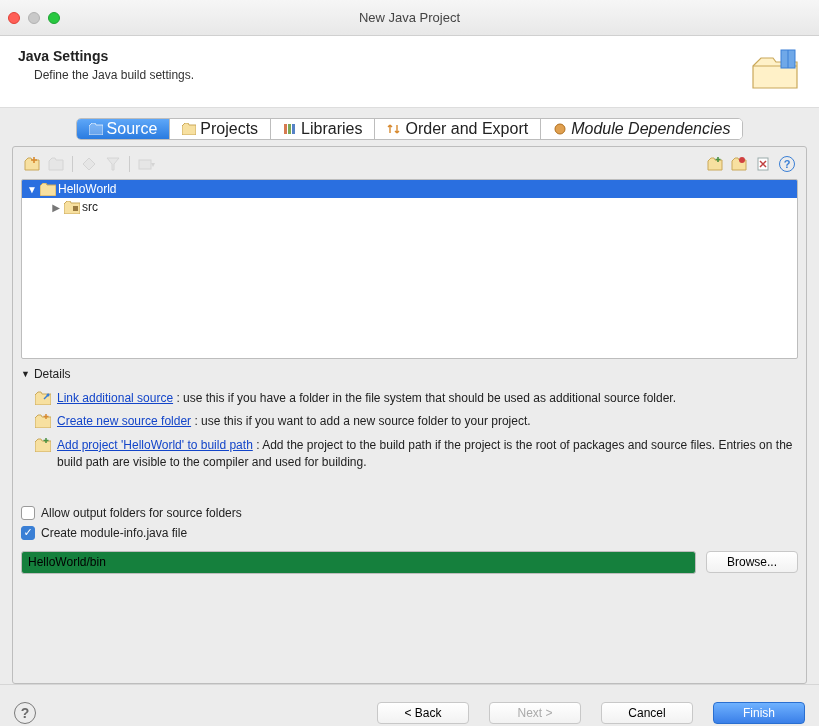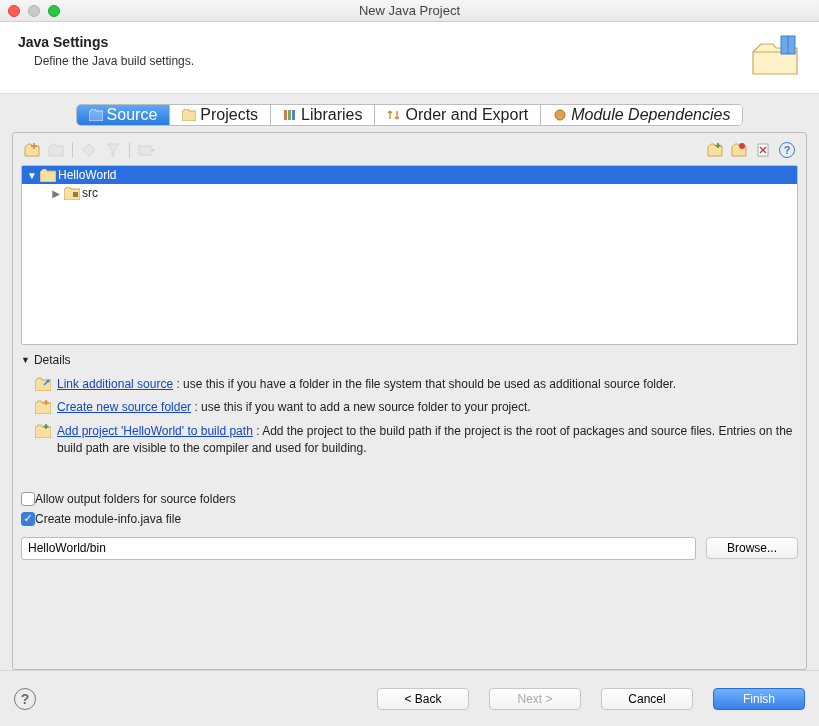--- a/index.html
+++ b/index.html
@@ -1,17 +1,17 @@
 <!DOCTYPE html>
 <html><head>
 <meta charset="utf-8">
 <style>
 * { box-sizing: border-box; margin: 0; padding: 0; font-family: -apple-system, "Helvetica Neue", Arial, sans-serif; }
 body { background: #ececec; width: 819px; height: 726px; overflow: hidden; font-size: 12px; color: #222; }
-.titlebar { height: 22px; background: linear-gradient(#f6f6f6, #e8e8e8); border-bottom: 1px solid #d0d0d0; display: flex; align-items: center; padding: 0 8px; position: relative; }
+.titlebar { height: 36px; background: linear-gradient(#f6f6f6, #e8e8e8); border-bottom: 1px solid #d0d0d0; display: flex; align-items: center; padding: 0 8px; position: relative; }
 .tl-buttons { display: flex; gap: 8px; align-items: center; }
 .tl-dot { width: 12px; height: 12px; border-radius: 50%; }
 .tl-close { background: #ff5f57; border: 1px solid #e14137; }
 .tl-min  { background: #c9c9c9; border: 1px solid #b2b2b2; }
 .tl-max  { background: #28c840; border: 1px solid #1ea334; }
 .titlebar-title { position: absolute; left: 0; right: 0; text-align: center; font-size: 13px; color: #444; pointer-events: none; }
 
 .window { display: flex; flex-direction: column; height: 704px; }
 
 .header { padding: 12px 18px 14px 18px; background: #fff; display: flex; justify-content: space-between; align-items: flex-start; border-bottom: 1px solid #ddd; }
@@ -47,27 +47,27 @@
 
 .details { margin-top: 8px; }
 .details-header { display: flex; align-items: center; gap: 4px; font-size: 12px; margin-bottom: 6px; }
 .details-header .tri { font-size: 9px; }
 .detail-item { display: flex; align-items: flex-start; gap: 6px; padding: 3px 0 3px 14px; font-size: 12px; line-height: 1.45; }
 .detail-item .di-icon { width: 16px; height: 14px; flex: 0 0 16px; margin-top: 1px; }
 .detail-item a { color: #1345c9; text-decoration: underline; }
 .detail-text { flex: 1; color: #222; }
 
 .options { margin-top: 28px; margin-bottom: 8px; }
-.opt-row { display: flex; align-items: center; padding: 3px 0; font-size: 12px; }
+.opt-row { display: flex; align-items: center; gap: 6px; padding: 3px 0; font-size: 12px; }
 .chk { width: 14px; height: 14px; border: 1px solid #9a9a9a; border-radius: 3px; background: #fff; display: flex; align-items: center; justify-content: center; }
 .chk.checked { background: #3a7fd5; border-color: #3a7fd5; color: #fff; font-size: 11px; line-height: 1; }
 
 .out-label { font-size: 12px; margin: 8px 2px 5px 2px; }
 .out-row { display: flex; gap: 10px; align-items: center; }
-.out-input { flex: 1; height: 23px; border: 1px solid #bdbdbd; border-radius: 3px; background: #ffffff; padding: 0 6px; font-size: 12px; }
+.out-input { flex: 1; height: 23px; border: 1px solid #bdbdbd; border-radius: 3px; background: #15803d; padding: 0 6px; font-size: 12px; }
 .browse-btn { width: 92px; height: 22px; border: 1px solid #c8c8c8; border-radius: 4px; background: linear-gradient(#fff, #f2f2f2); font-size: 12px; }
 
 .footer { height: 56px; border-top: 1px solid #d6d6d6; background: #ececec; display: flex; align-items: center; justify-content: space-between; padding: 0 14px; }
 .footer-help { width: 22px; height: 22px; border: 1.4px solid #7a7a7a; border-radius: 50%; color: #6a6a6a; display: flex; align-items: center; justify-content: center; font-size: 14px; font-weight: bold; }
 .footer-buttons { display: flex; gap: 20px; }
 .fbtn { width: 92px; height: 22px; border: 1px solid #c8c8c8; border-radius: 4px; background: linear-gradient(#fff, #f2f2f2); font-size: 12px; }
 .fbtn.primary { background: linear-gradient(#6fb2ff, #3a7fe8); border-color: #2a6fd0; color: #fff; }
 .fbtn.disabled { color: #aaa; }
 </style>
 </head>

